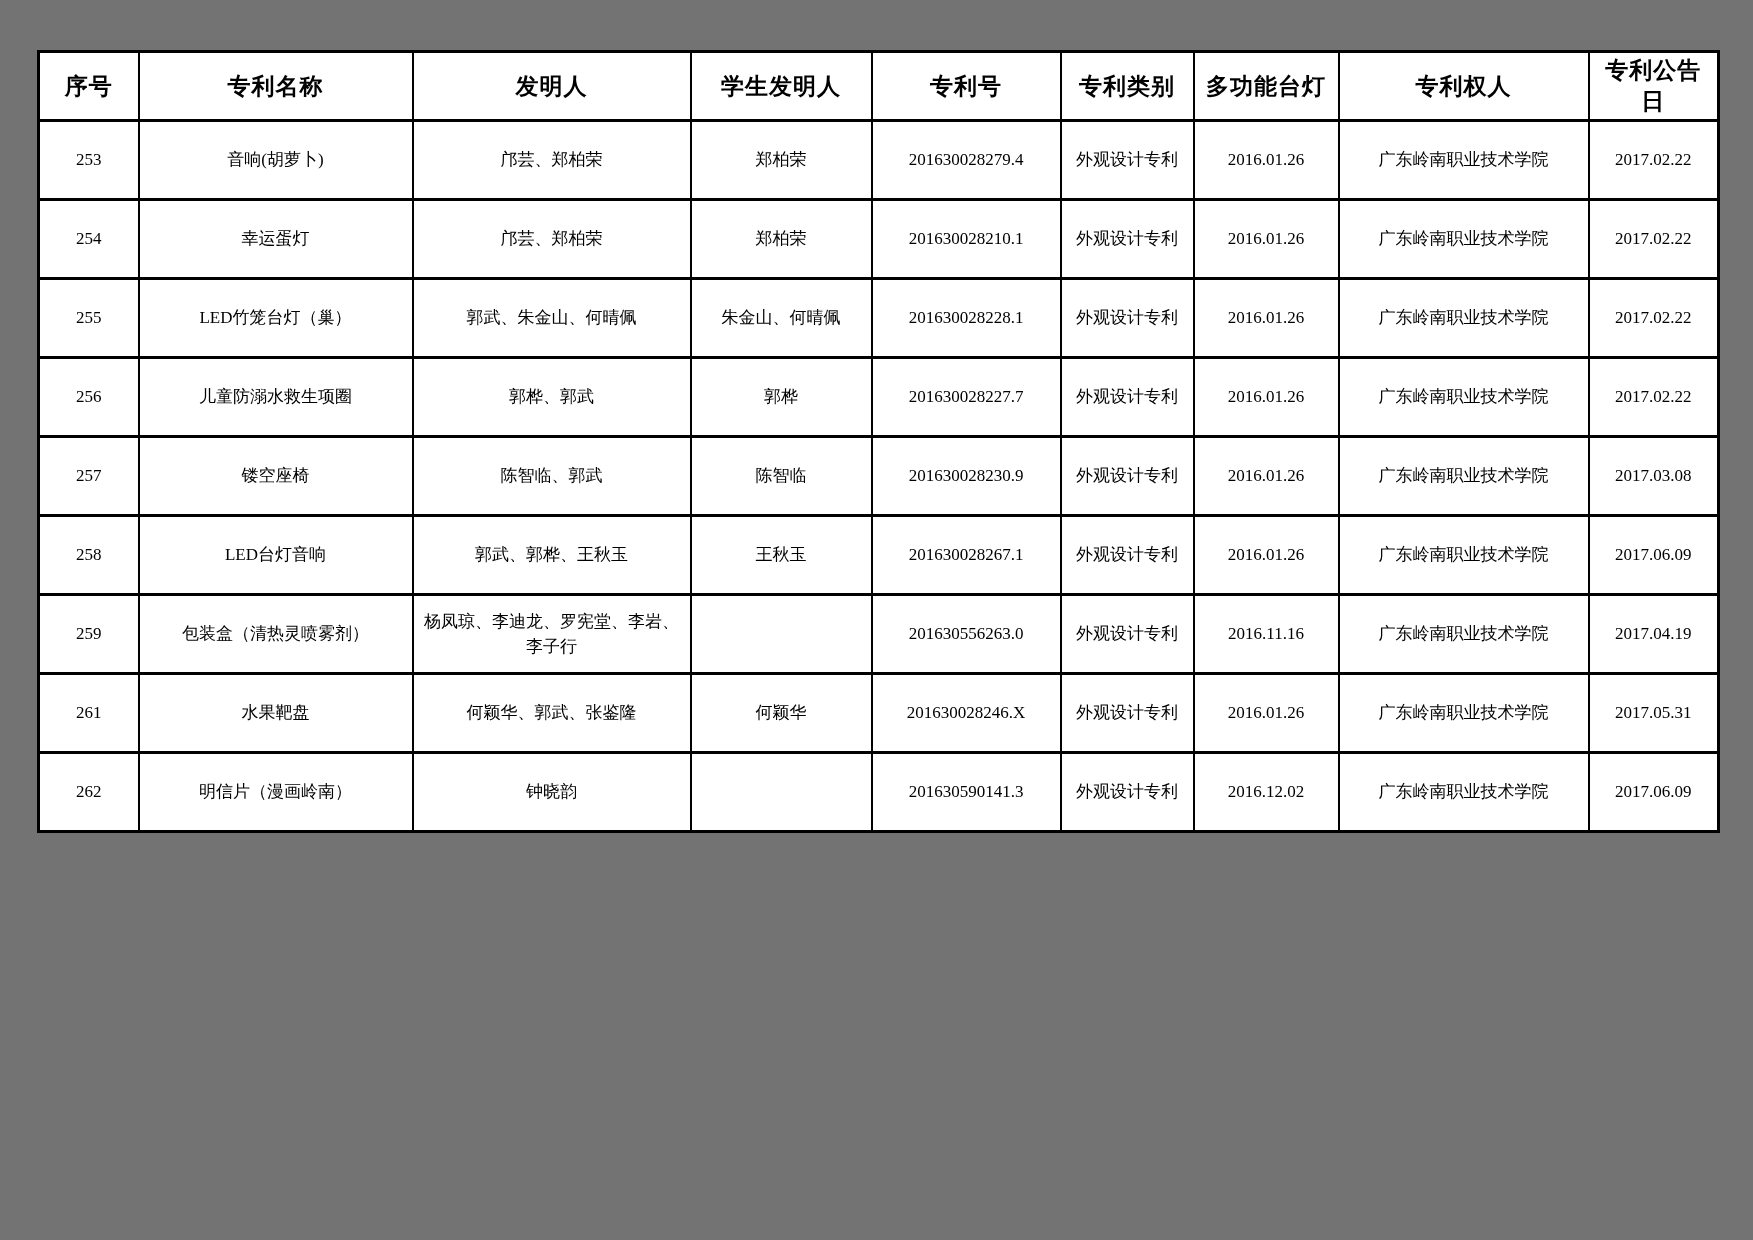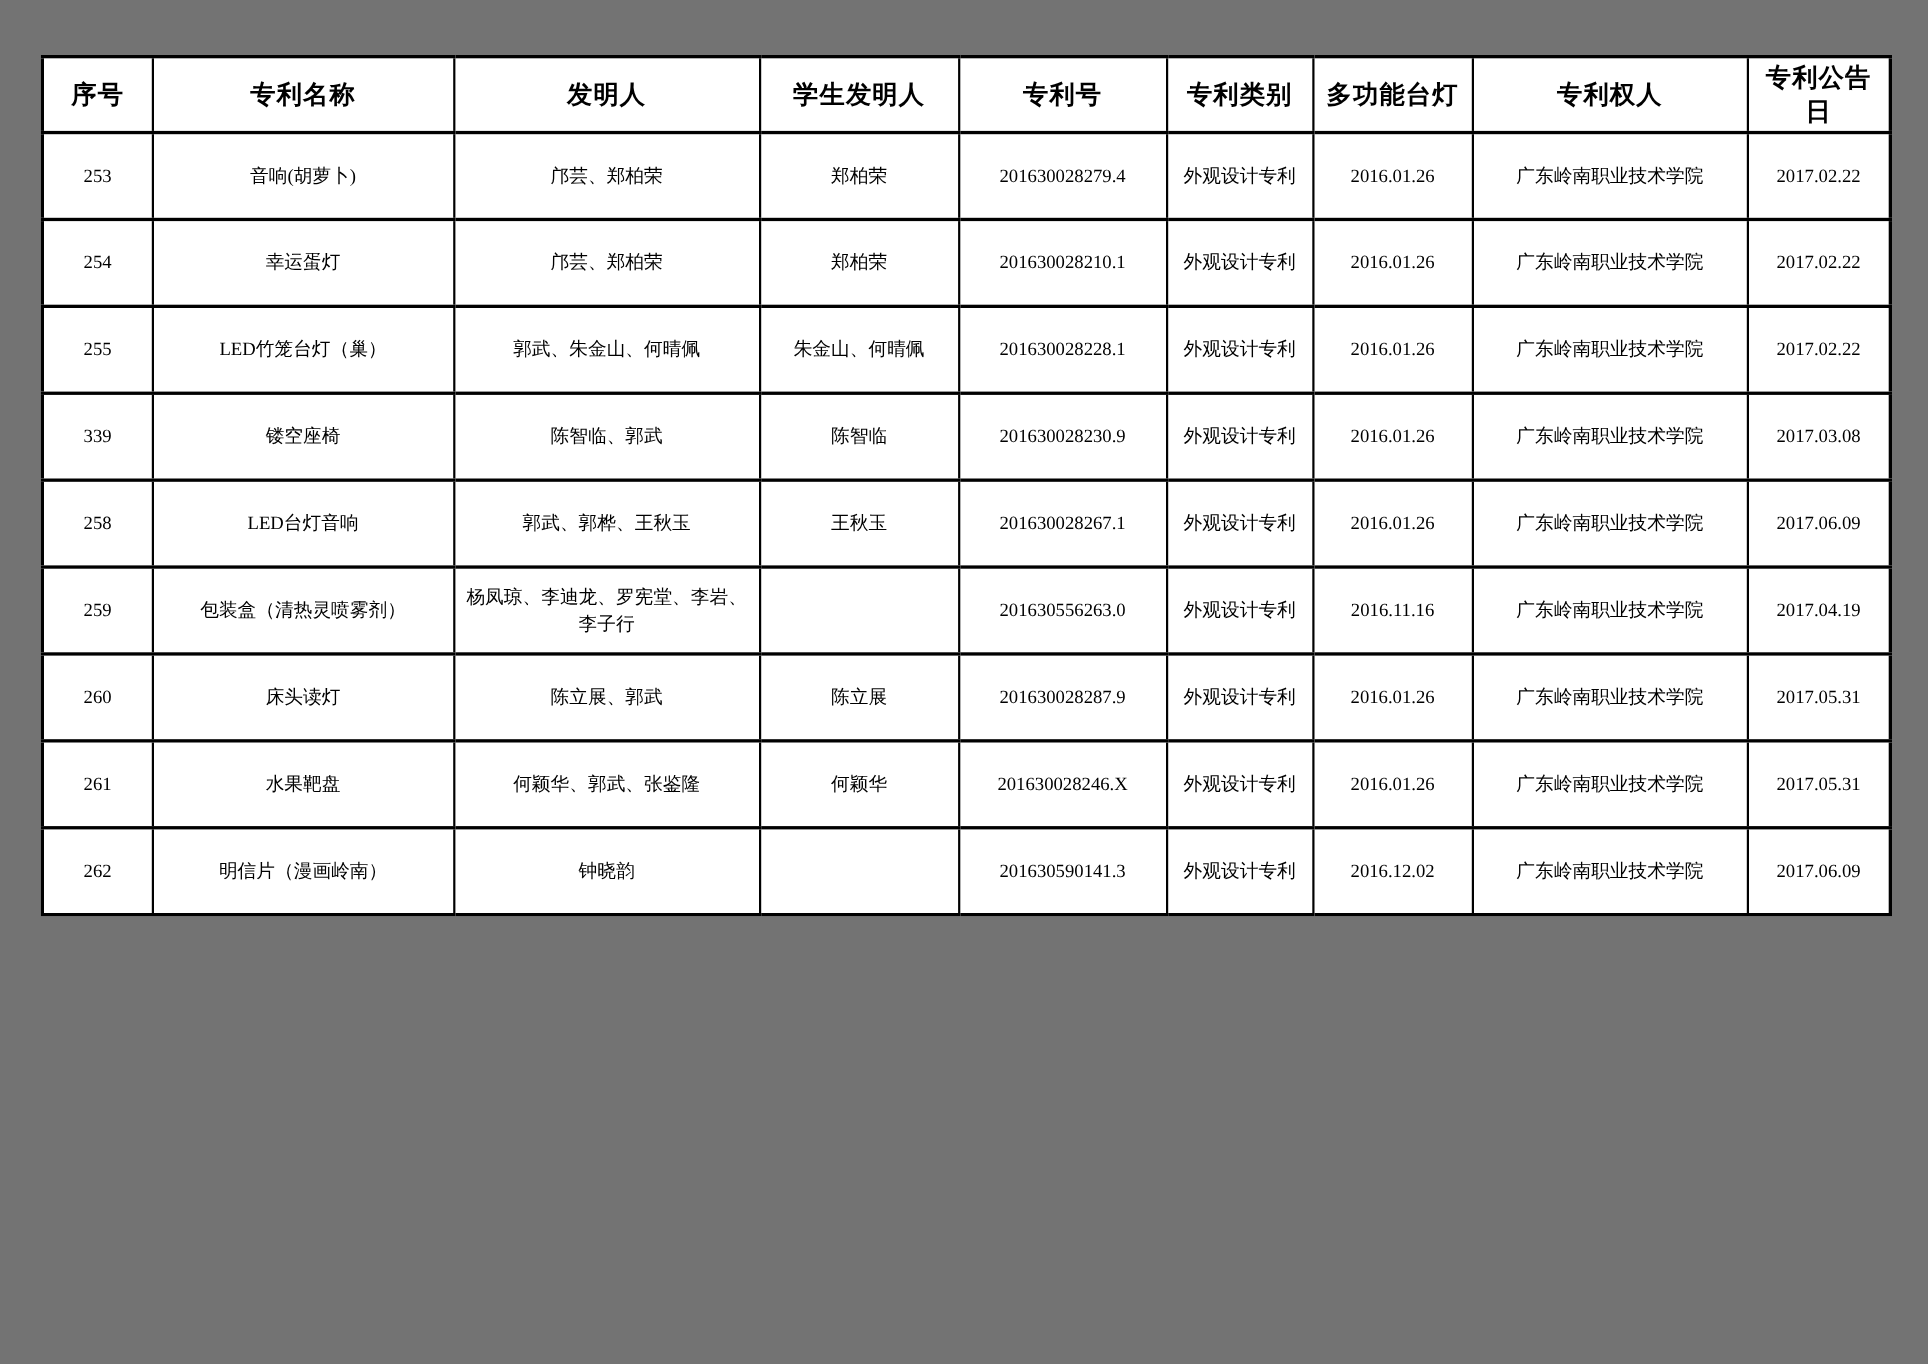--- a/index.html
+++ b/index.html
@@ -119,21 +119,32 @@
           <td>LED竹笼台灯（巢）</td>
           <td>郭武、朱金山、何晴佩</td>
           <td>朱金山、何晴佩</td>
           <td>201630028228.1</td>
           <td>外观设计专利</td>
           <td>2016.01.26</td>
           <td>广东岭南职业技术学院</td>
           <td>2017.02.22</td>
         </tr>
         <tr>
-          <td>339</td>
+          <td>256</td>
+          <td>儿童防溺水救生项圈</td>
+          <td>郭桦、郭武</td>
+          <td>郭桦</td>
+          <td>201630028227.7</td>
+          <td>外观设计专利</td>
+          <td>2016.01.26</td>
+          <td>广东岭南职业技术学院</td>
+          <td>2017.02.22</td>
+        </tr>
+        <tr>
+          <td>257</td>
           <td>镂空座椅</td>
           <td>陈智临、郭武</td>
           <td>陈智临</td>
           <td>201630028230.9</td>
           <td>外观设计专利</td>
           <td>2016.01.26</td>
           <td>广东岭南职业技术学院</td>
           <td>2017.03.08</td>
         </tr>
         <tr>
@@ -152,31 +163,20 @@
           <td>包装盒（清热灵喷雾剂）</td>
           <td>杨凤琼、李迪龙、罗宪堂、李岩、李子行</td>
           <td></td>
           <td>201630556263.0</td>
           <td>外观设计专利</td>
           <td>2016.11.16</td>
           <td>广东岭南职业技术学院</td>
           <td>2017.04.19</td>
         </tr>
         <tr>
-          <td>260</td>
-          <td>床头读灯</td>
-          <td>陈立展、郭武</td>
-          <td>陈立展</td>
-          <td>201630028287.9</td>
-          <td>外观设计专利</td>
-          <td>2016.01.26</td>
-          <td>广东岭南职业技术学院</td>
-          <td>2017.05.31</td>
-        </tr>
-        <tr>
           <td>261</td>
           <td>水果靶盘</td>
           <td>何颖华、郭武、张鉴隆</td>
           <td>何颖华</td>
           <td>201630028246.X</td>
           <td>外观设计专利</td>
           <td>2016.01.26</td>
           <td>广东岭南职业技术学院</td>
           <td>2017.05.31</td>
         </tr>

